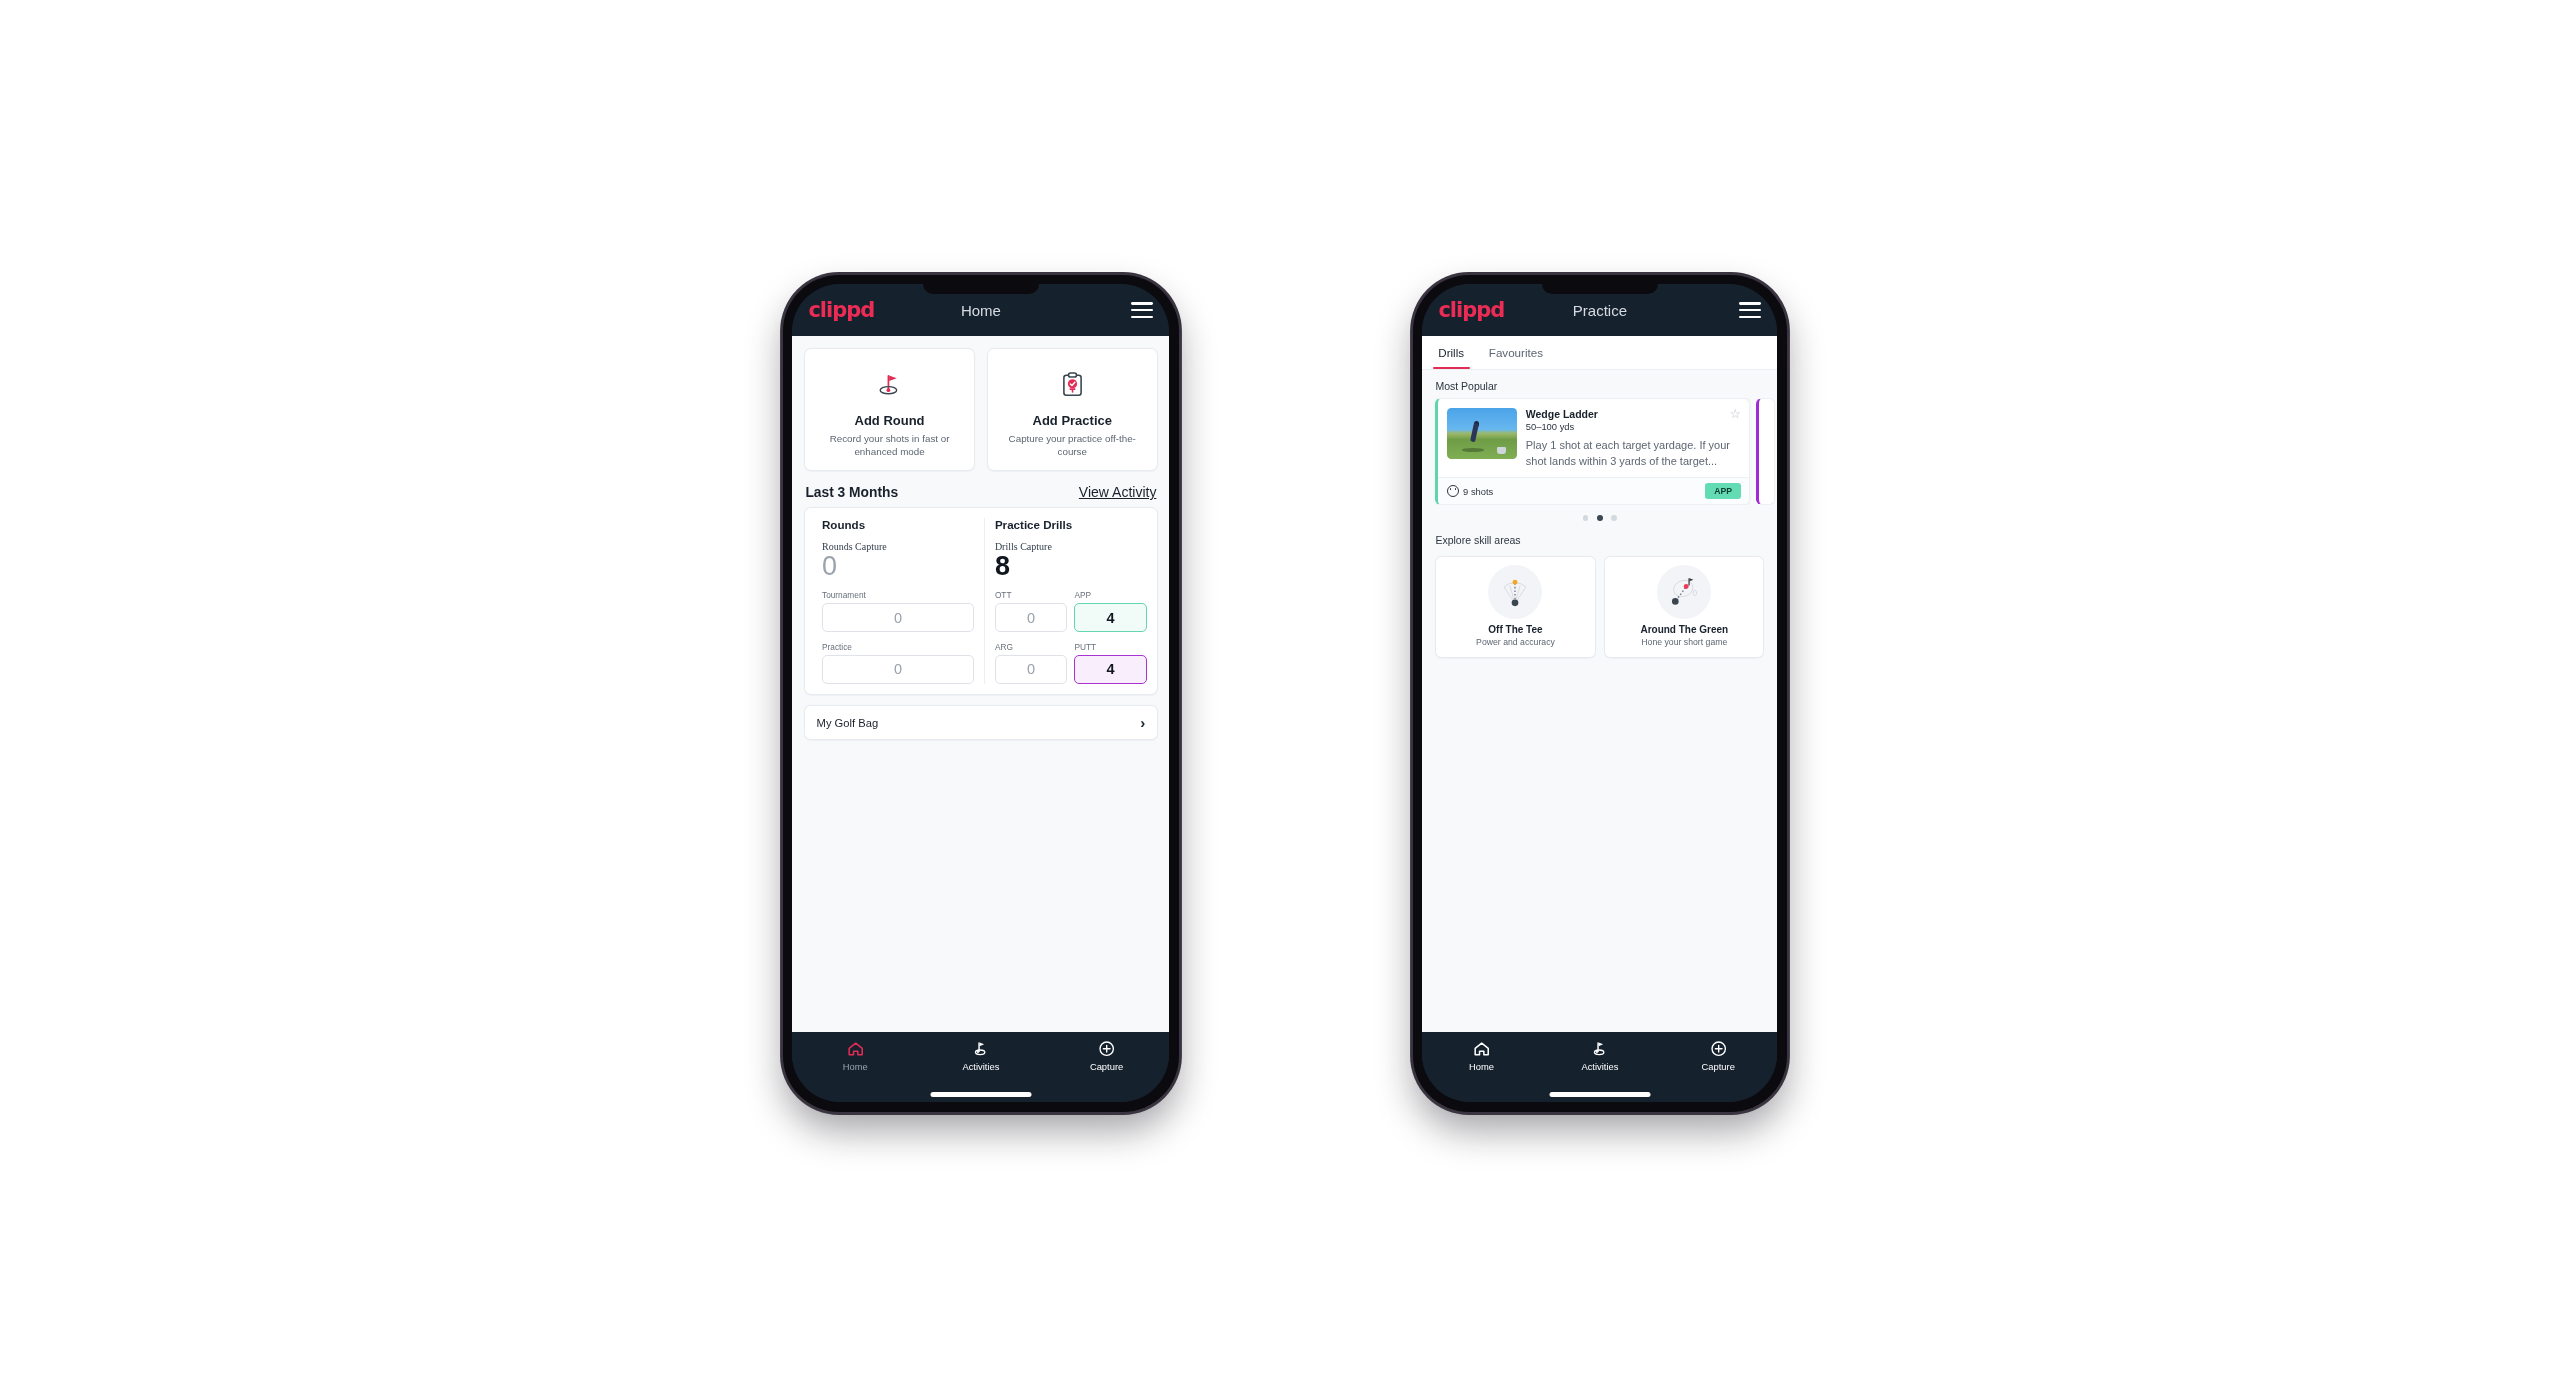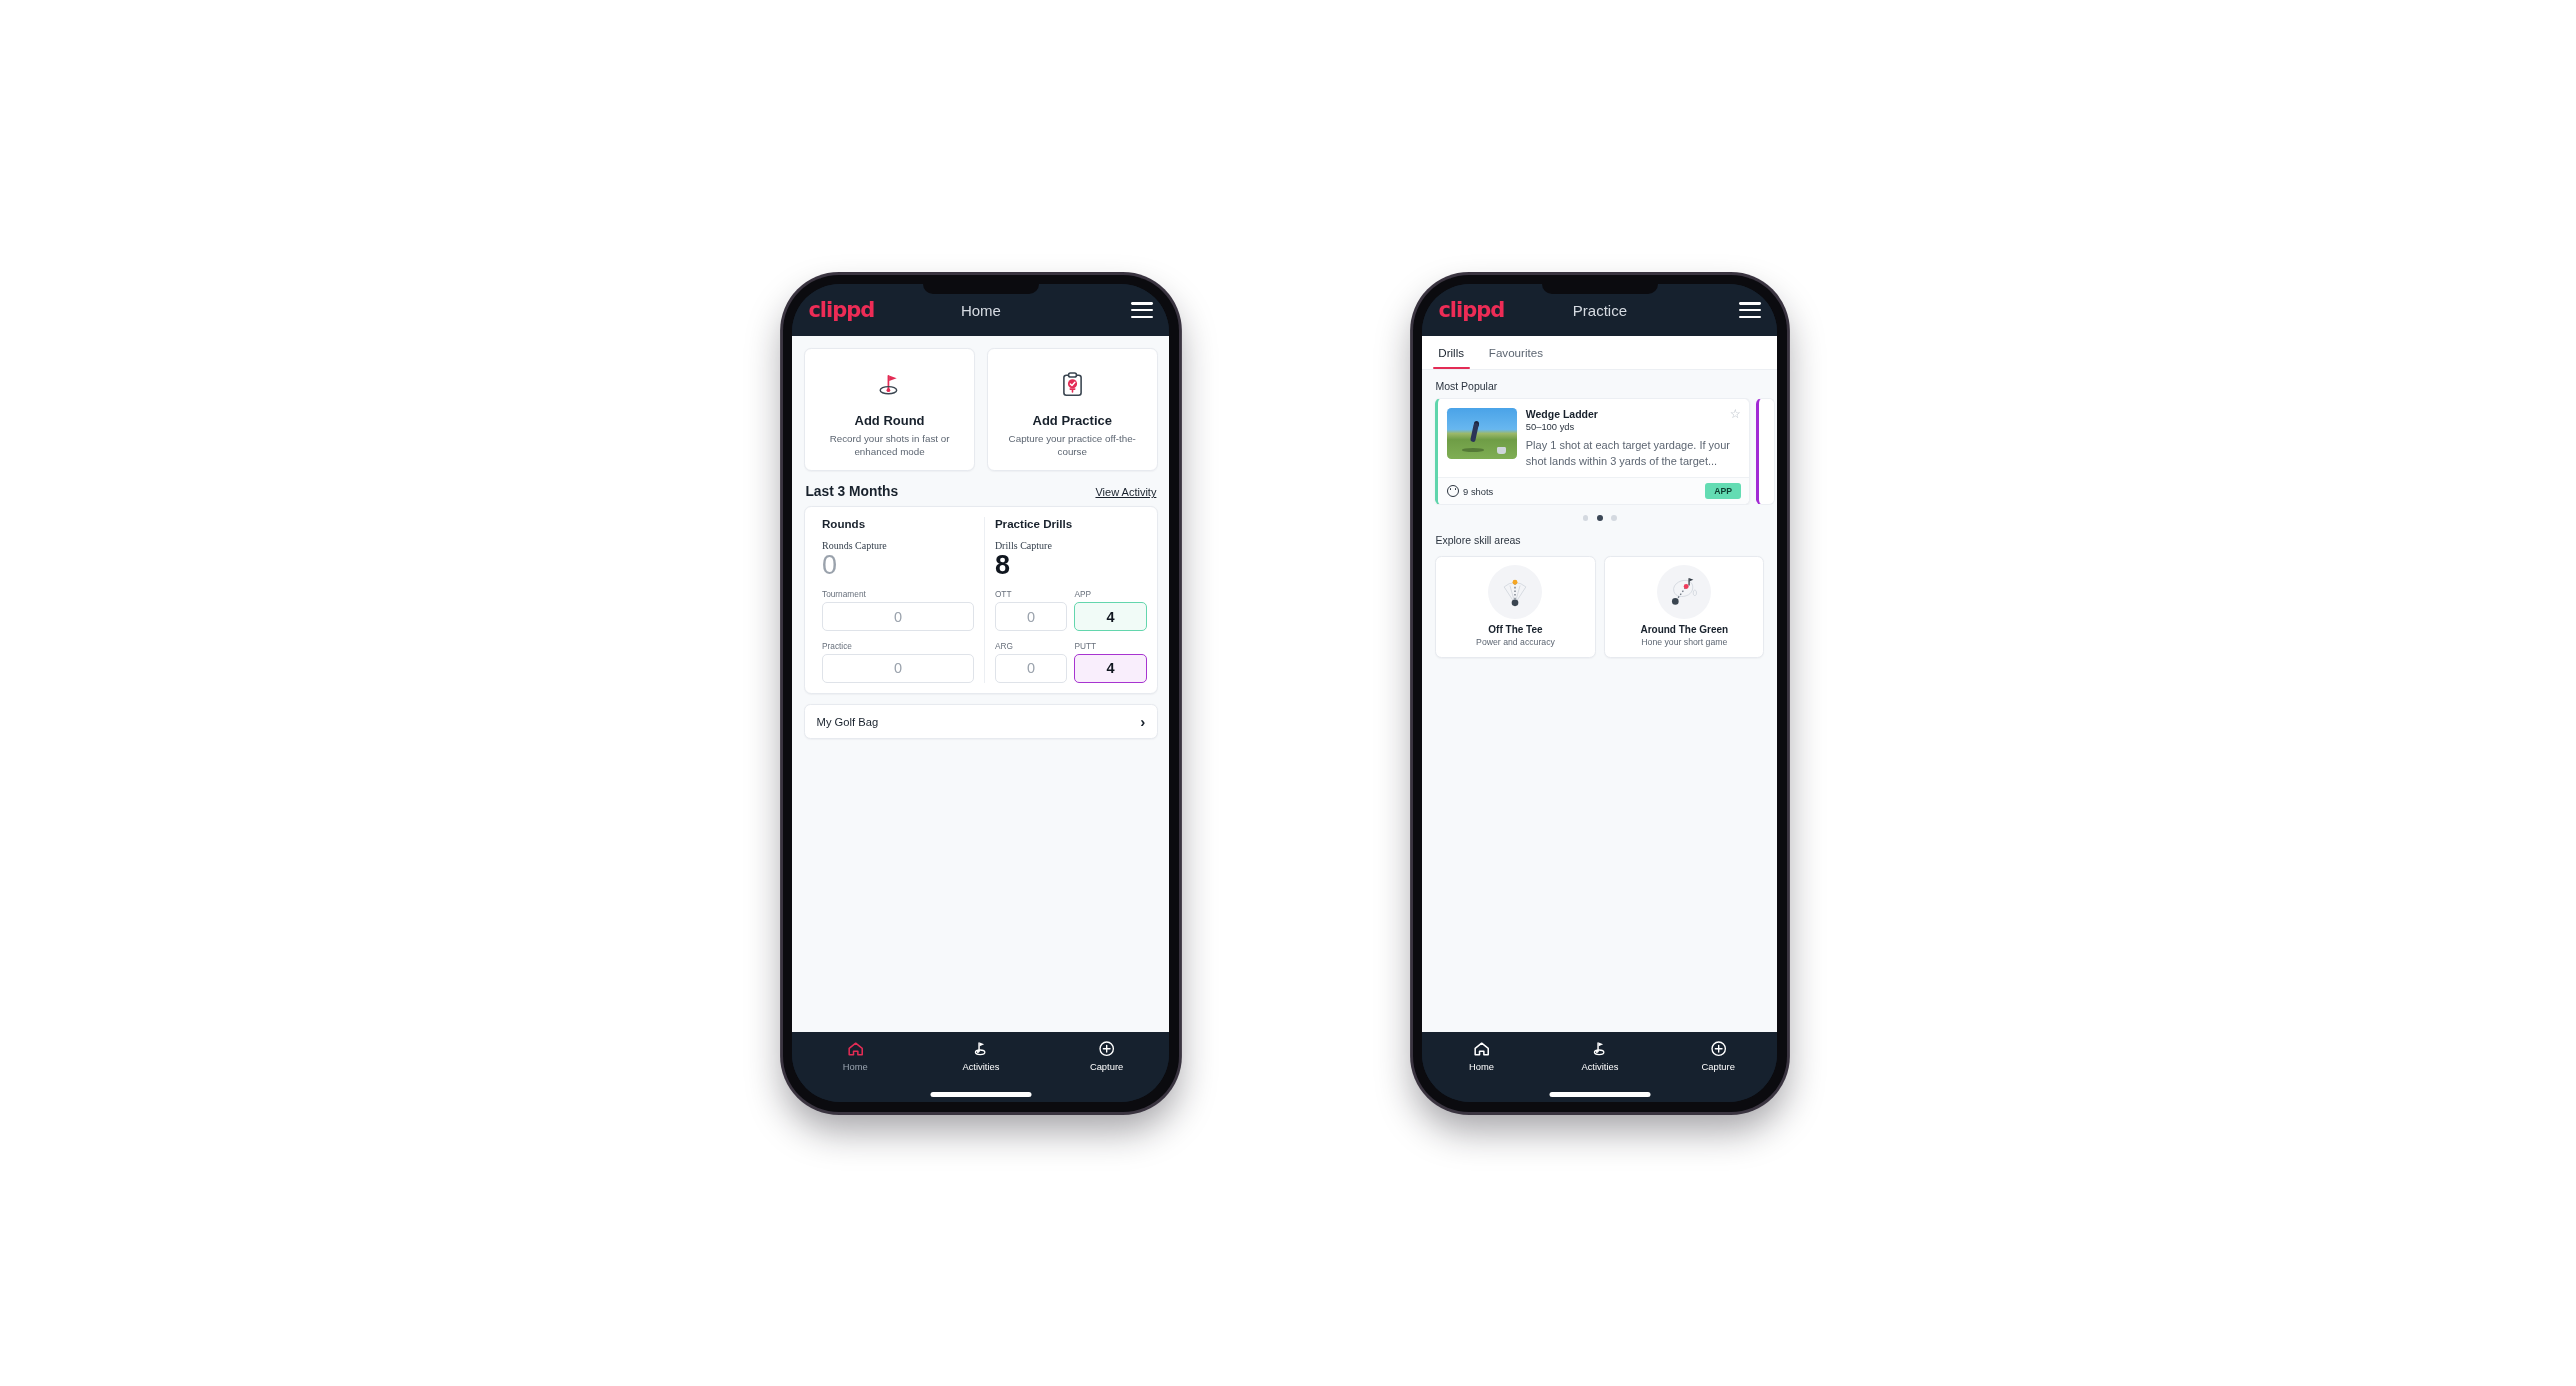--- a/index.html
+++ b/index.html
@@ -138,21 +138,21 @@
     align-items: baseline;
     justify-content: space-between;
     padding: 13px 13px 7.2px 13px;
   }
   .section-title {
     font-size: 13.8px;
     font-weight: 700;
     color: #18212c;
   }
   .section-link {
-    font-size: 11px;
+    font-size: 14px;
     color: #18212c;
   }
 
   .stats-card {
     margin: 0 11.6px;
     background: #ffffff;
     border: 0.7px solid #e7eaef;
     border-radius: 7.2px;
     padding: 10px;
     display: flex;

